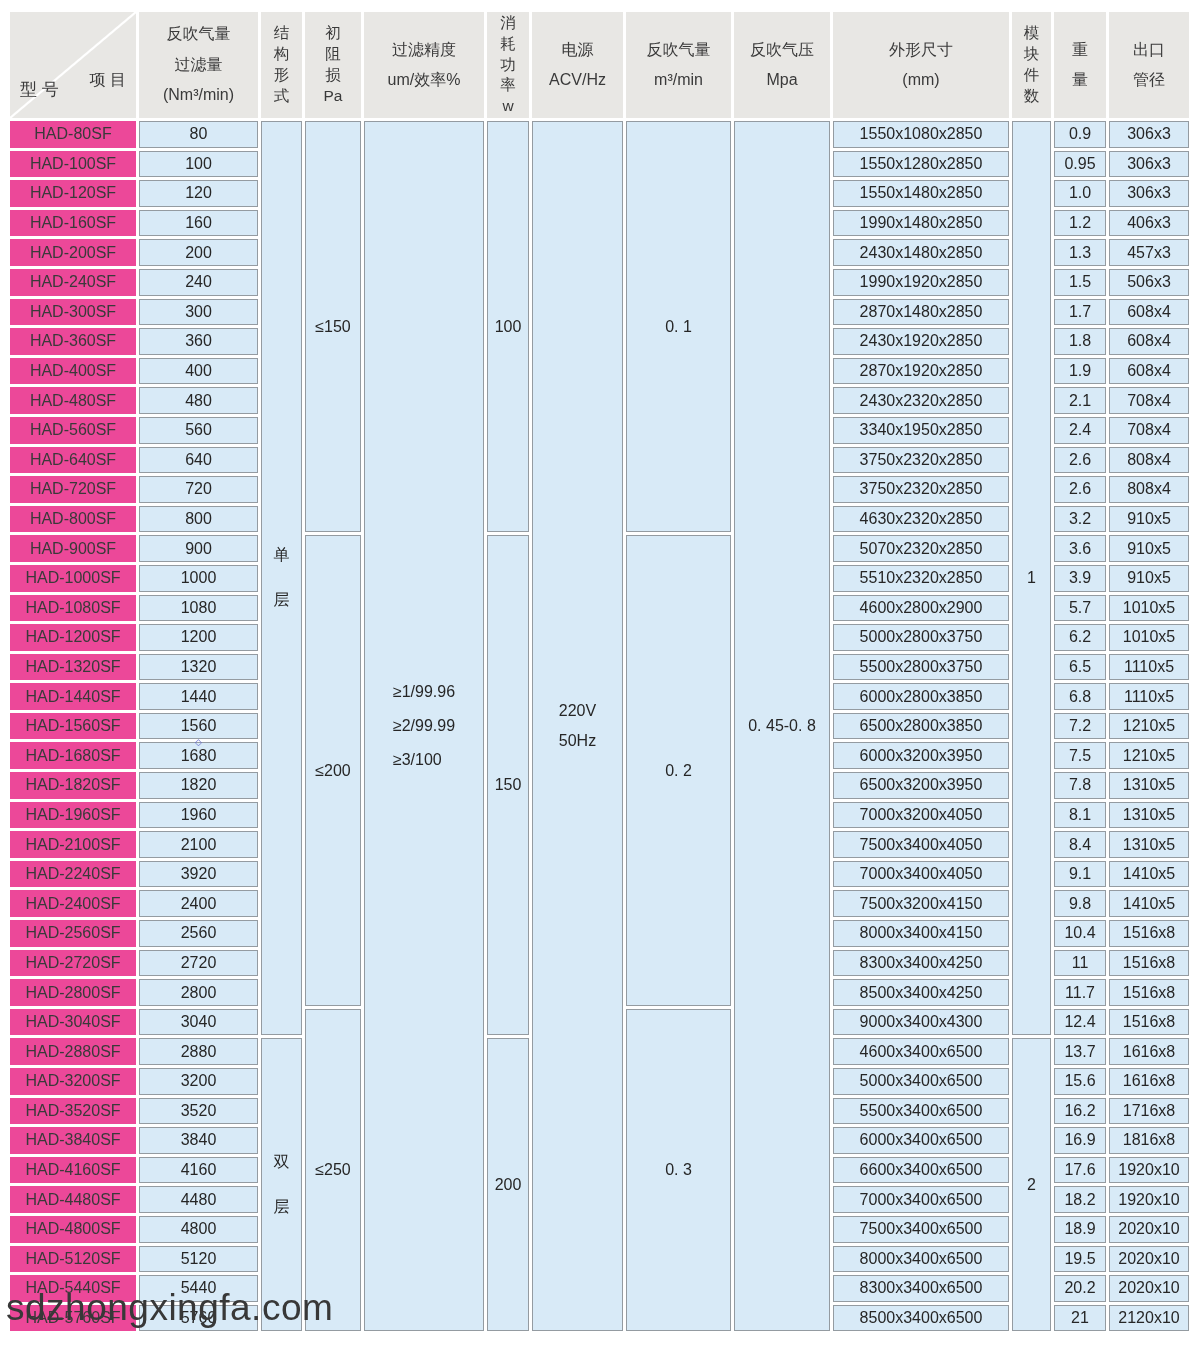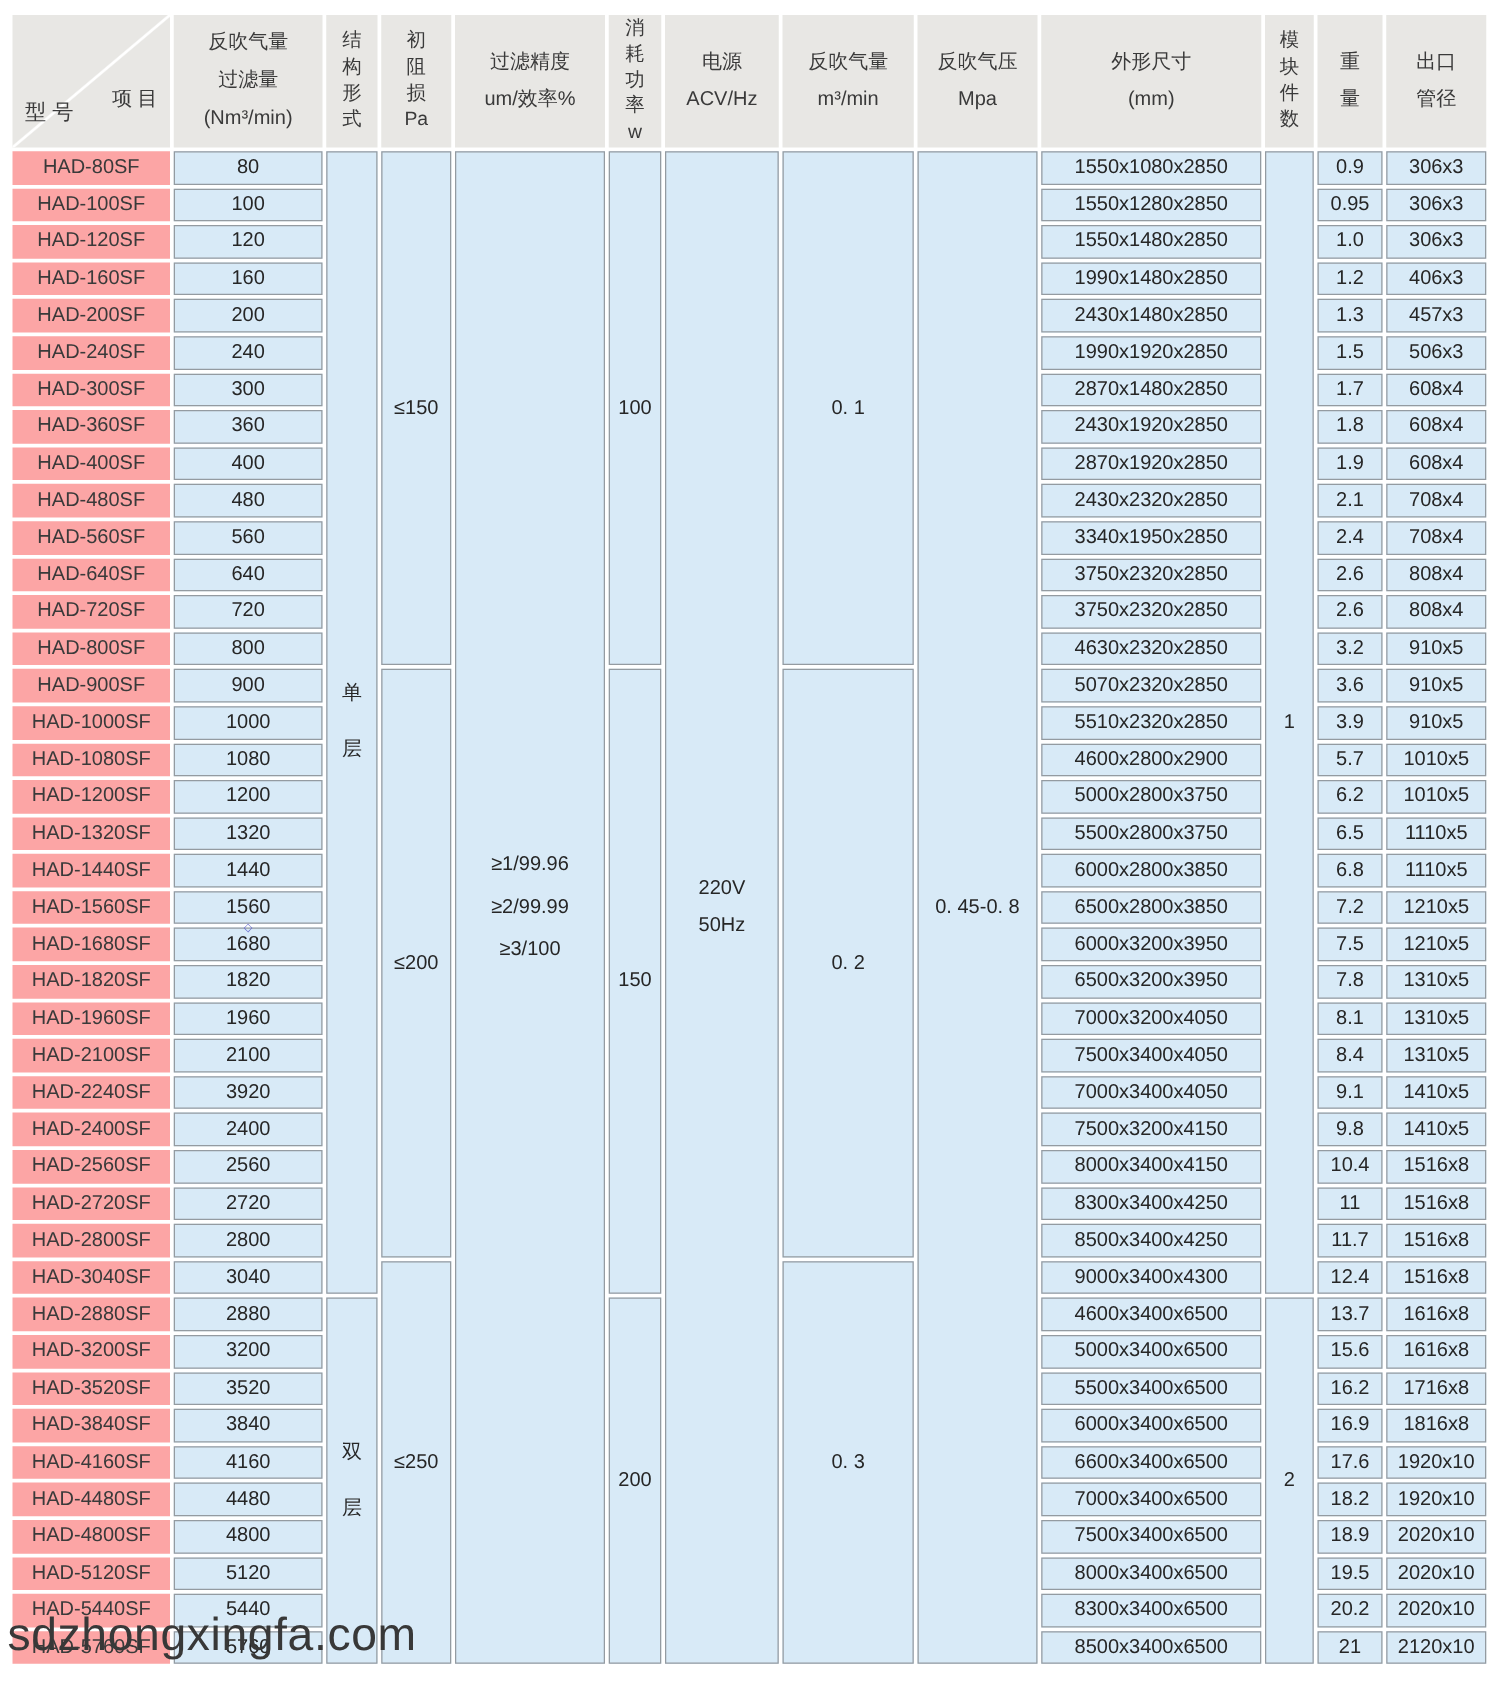--- a/index.html
+++ b/index.html
@@ -44,31 +44,31 @@
   th.corner .bl-label { position:absolute; bottom:12px; left:10px; font-size:17px; }
   td {
     padding:0;
     height:26.6px;
     font-size:16px;
     text-align:center;
     vertical-align:middle;
     white-space:pre-line;
   }
   td.model-cell {
-    background:#fca5a5;
+    background:#ec4899;
     color:#3a3a3a;
     margin-left:13px;
   }
   td.data-cell {
     background:#d8eaf7;
     border:1px solid #949ba1;
     color:#262626;
   }
   td.v-wide { line-height:2.8; }
-  .blk { display:inline-block; text-align:center; white-space:pre-line; }
+  .blk { display:inline-block; text-align:left; white-space:pre-line; }
   .blk-precision { line-height:2.15; }
   .blk-supply { line-height:1.9; }
   td.u-art { position:relative; }
   td.u-art .af-text {
     text-decoration-color:#85aed8;
     text-underline-offset:3px;
   }
   td.u-art .diamond {
     position:absolute; left:50%; bottom:-9px;
     transform:translateX(-50%);

